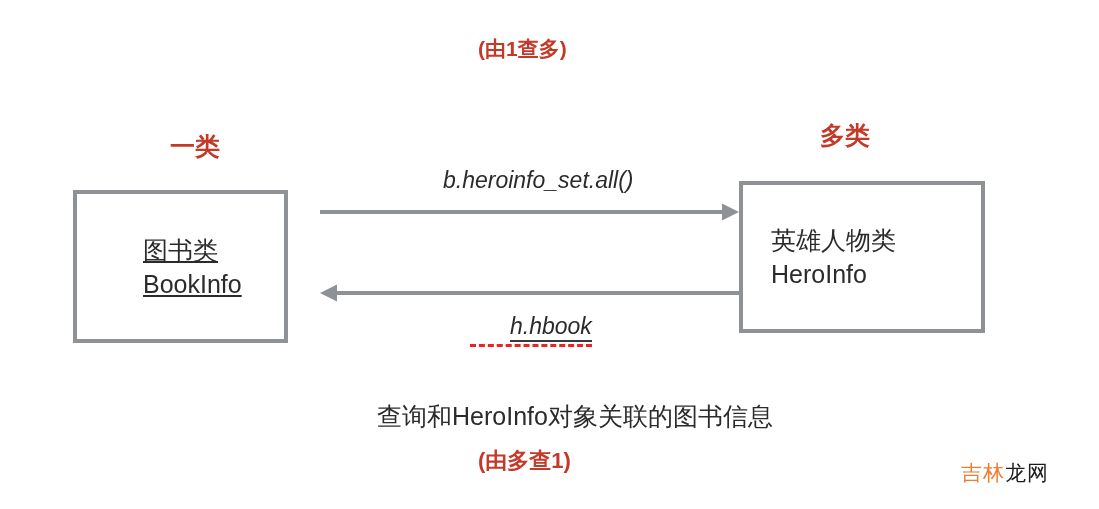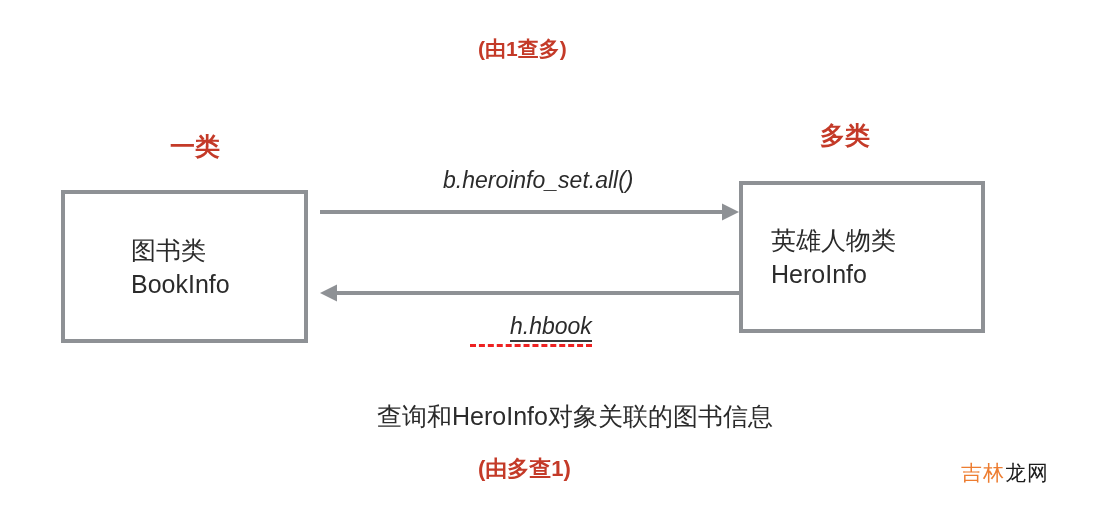--- a/index.html
+++ b/index.html
@@ -38,21 +38,21 @@
     border: 4px solid var(--gray, #8e9195);
     background: #ffffff;
     display: flex;
     align-items: center;
   }
   .class-box .box-text {
     font-size: 25px;
     line-height: 34px;
     color: var(--text, #2b2b2b);
   }
-  #left-box  { left: 61px;  top: 190px; width: 247px; height: 153px; }
+  #left-box  { left: 73px;  top: 190px; width: 215px; height: 153px; text-decoration: underline; }
   #left-box .box-text  { padding-left: 66px; }
   #right-box { left: 739px; top: 181px; width: 246px; height: 152px; }
   #right-box .box-text { padding-left: 28px; }
 
   .arrow-label { font-size: 23px; color: var(--text, #2b2b2b); font-style: italic; }
 
   .spellcheck-wrap {
     display: inline-block;
     padding-bottom: 2px;
     border-bottom: 3px dashed var(--spellcheck-red, #ee2222);
@@ -109,19 +109,19 @@
   </div>
 
   <div class="abs arrow-label" style="left:443px; top:167px;">b.heroinfo_set.all()</div>
 
   <div class="abs arrow-label" style="left:470px; top:313px;">
     <span class="spellcheck-wrap"><span class="underlined">h.hbook</span></span>
   </div>
 
   <div class="abs subtitle" style="left:333px; top:400px;margin-left:44px;">查询和HeroInfo对象关联的图书信息</div>
 
-  <div class="abs red-title bottom" style="left:478px; top:446px;margin-top:8px;">(由多查1)</div>
+  <div class="abs red-title bottom" style="left:478px; top:446px;">(由多查1)</div>
 
   <div class="abs watermark" style="left:961px; top:459px;">
     <span class="wm-orange">吉林</span><span class="wm-dark">龙网</span>
   </div>
 
 </div>
 
 </body></html>

